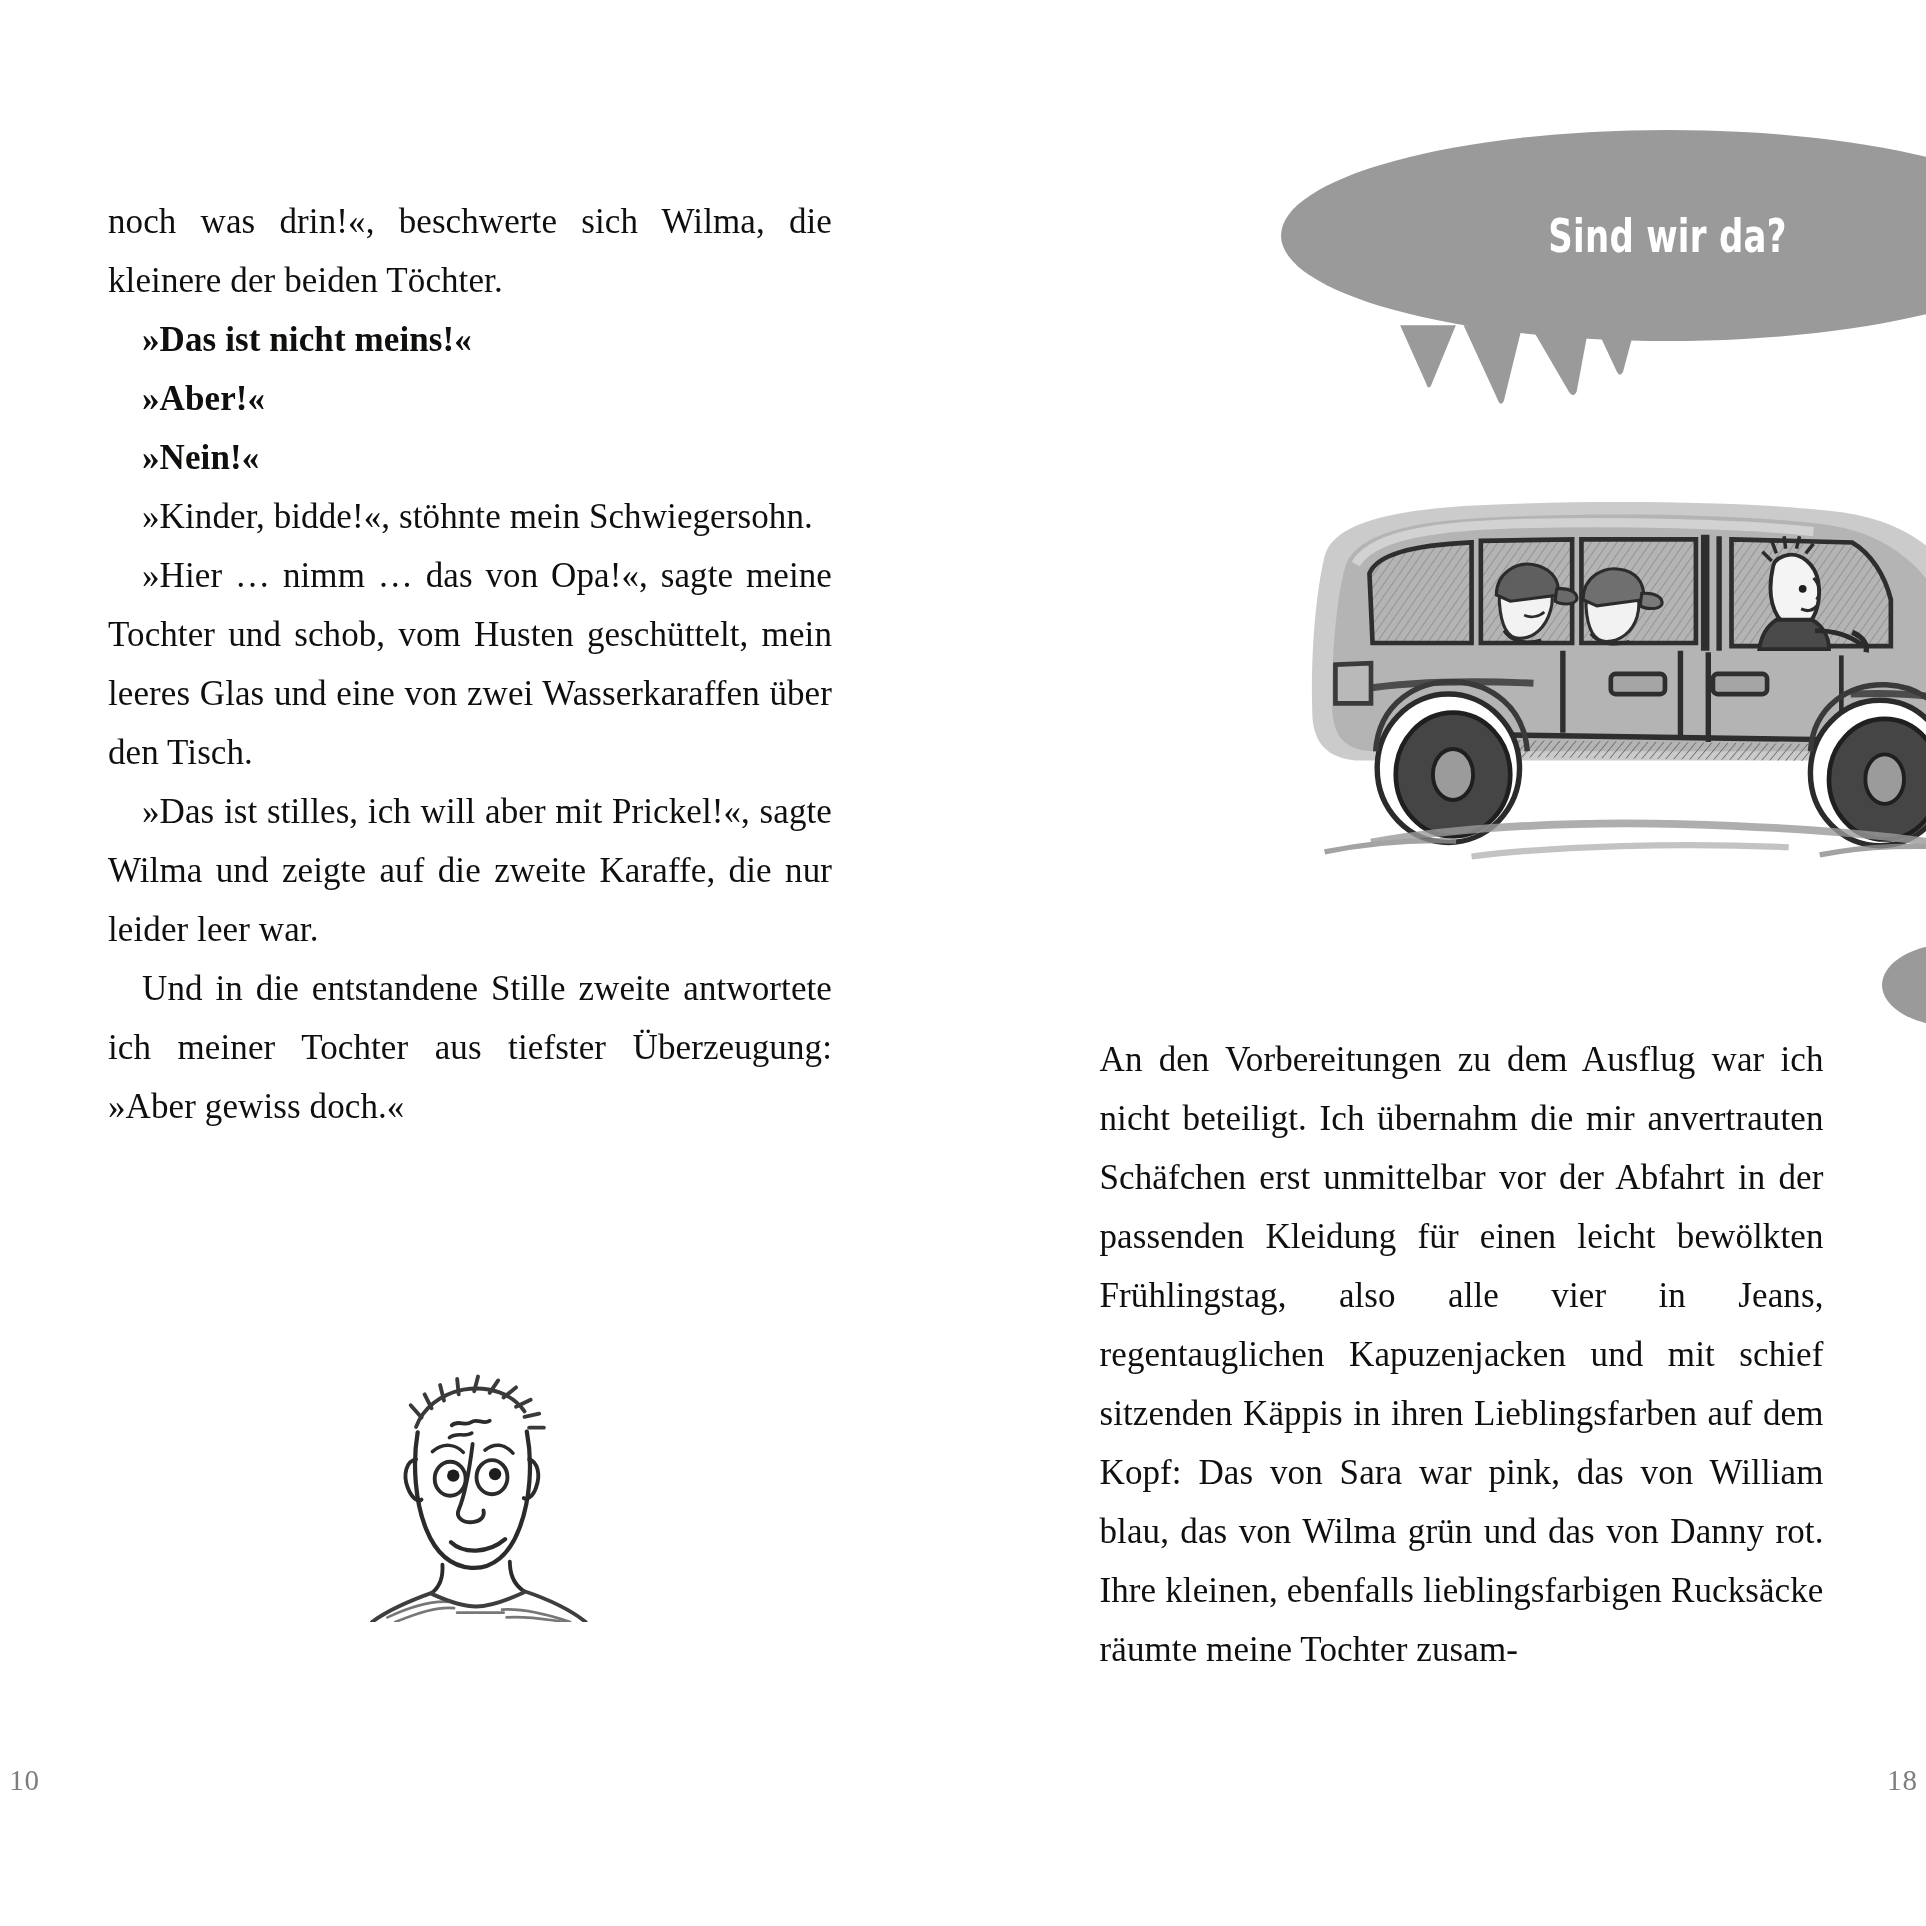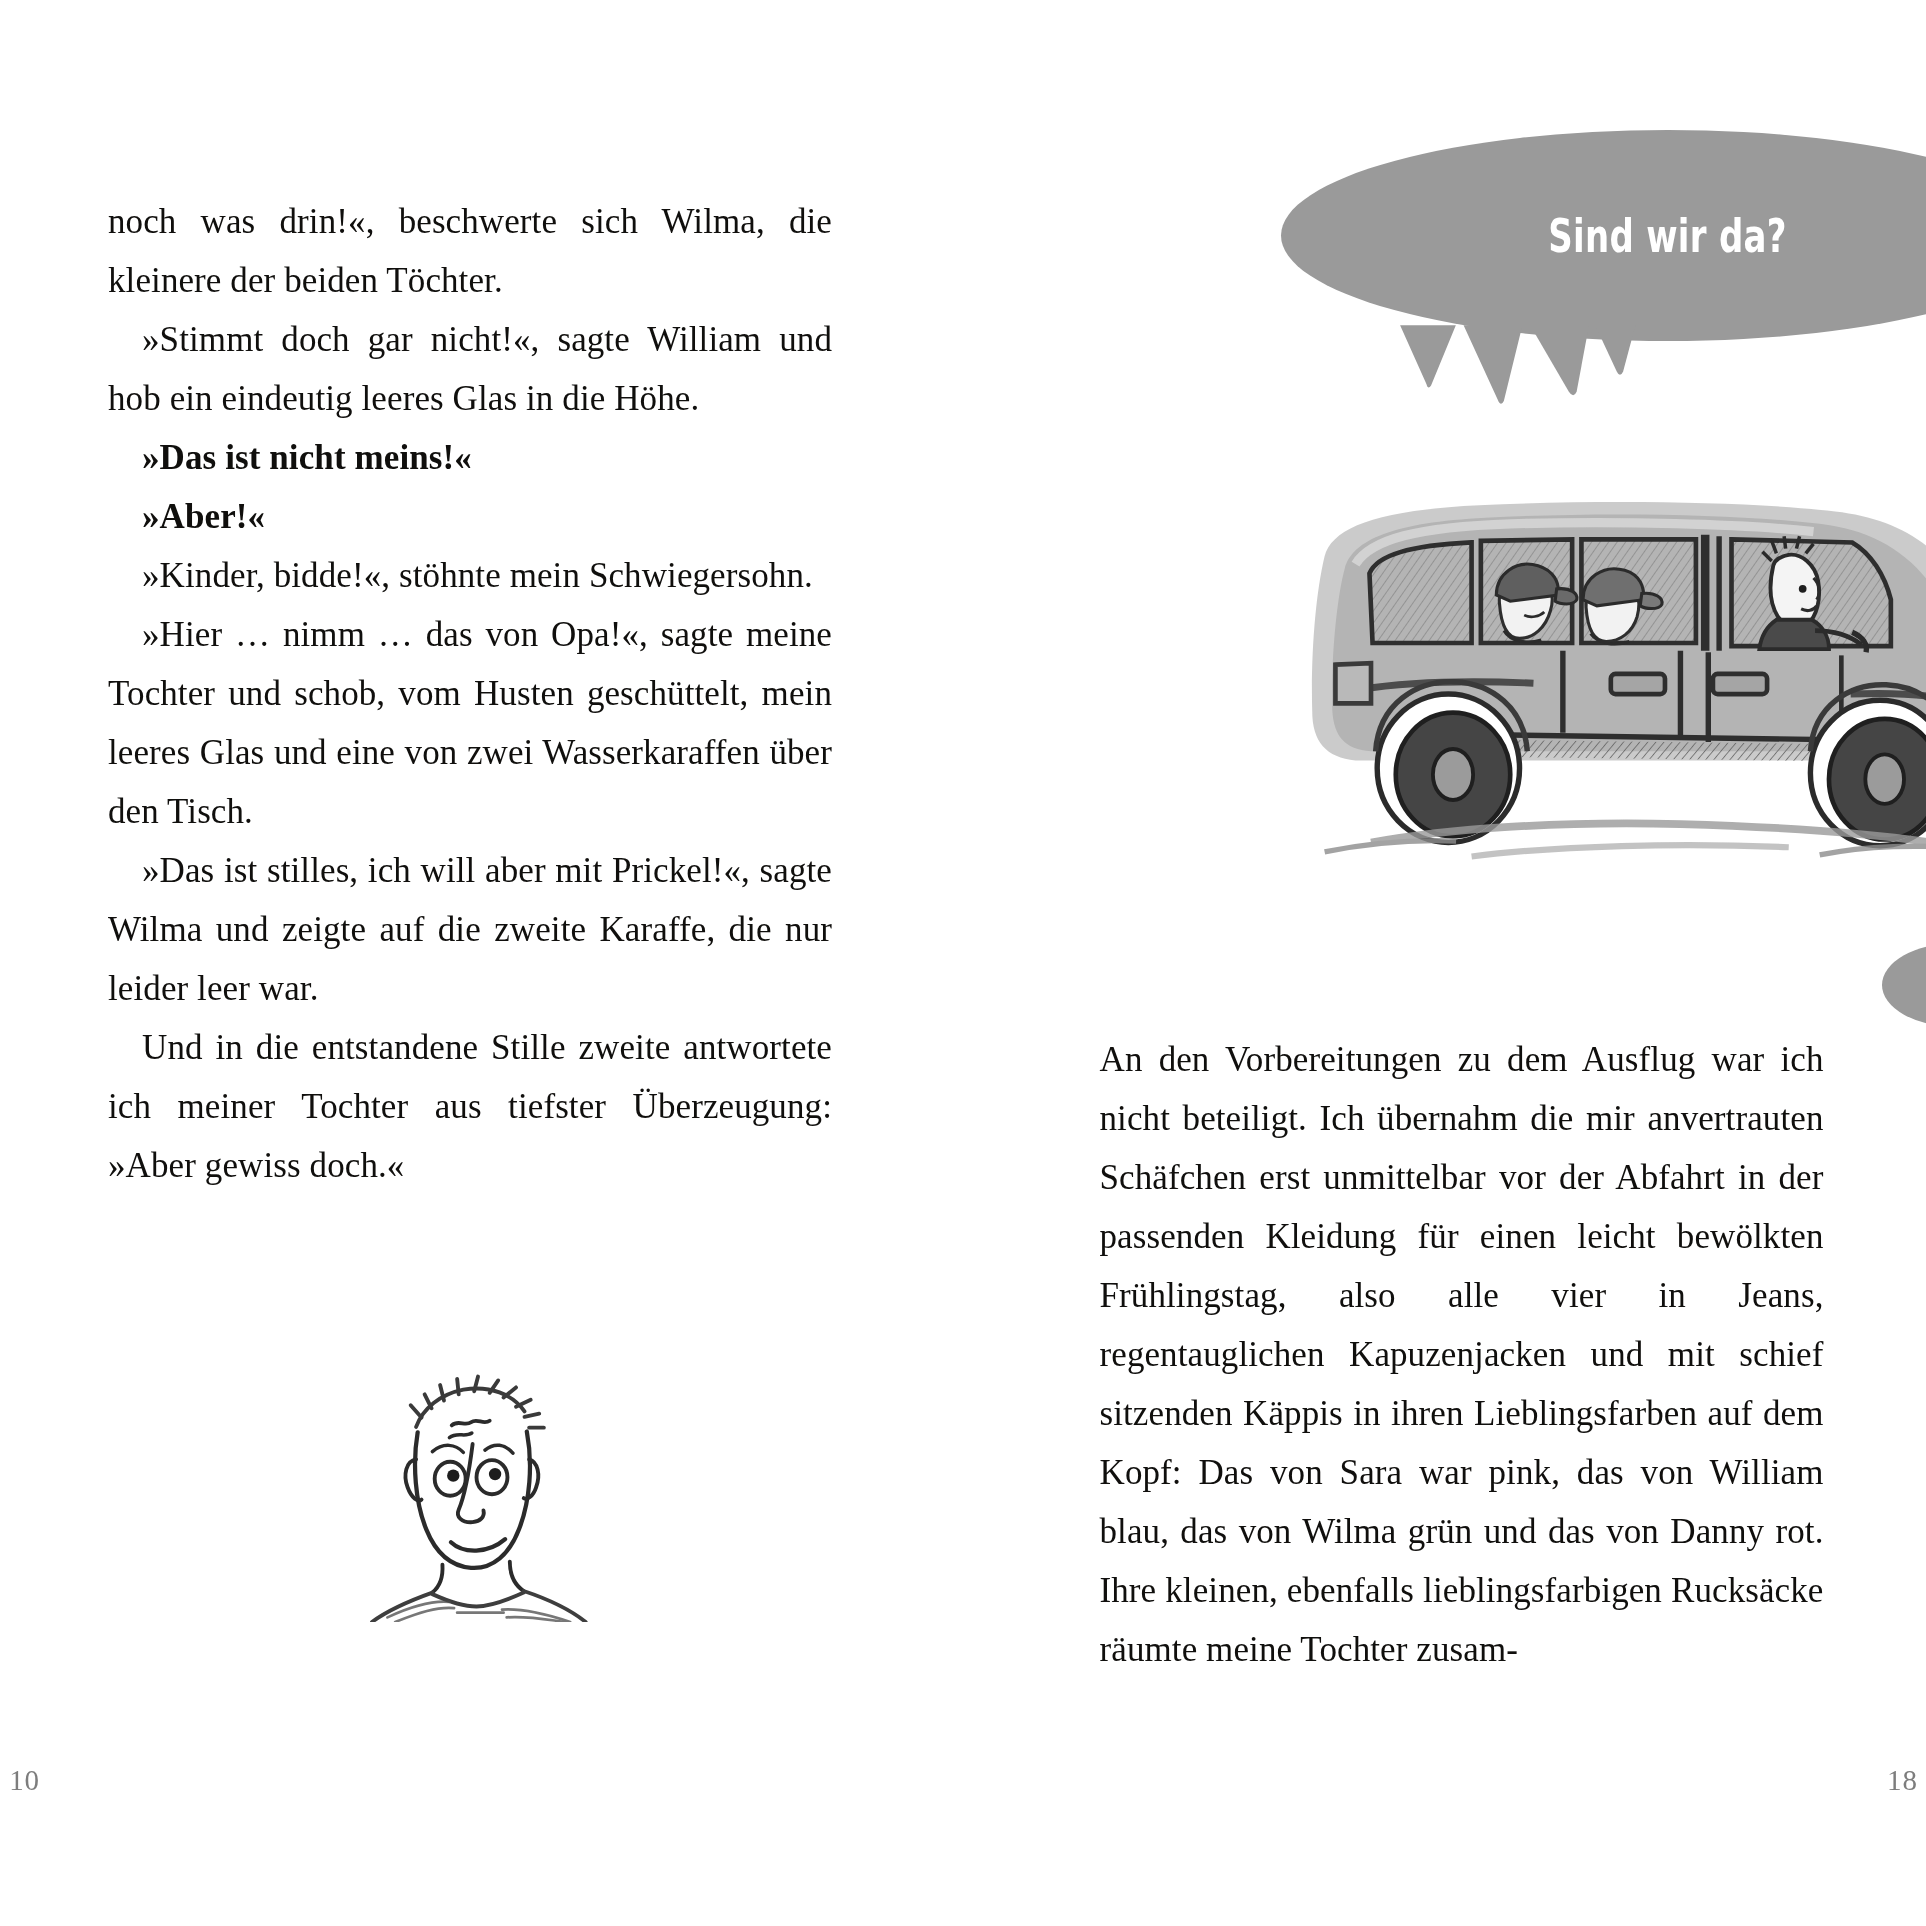--- a/index.html
+++ b/index.html
@@ -133,23 +133,23 @@
 </style>
 </head>
 <body>
 
 <div class="spread">
 
   <div class="page page-left">
 
     <div class="text-column">
       <p class="para">noch was drin!«, beschwerte sich Wilma, die kleinere der beiden Töchter.</p>
-      <p class="para indent">»Stimmt doch gar nicht!«, sagte William und hob ein eindeutig leeres Glas in die Höhe.</p>
       <p class="para indent short">»Das ist nicht meins!«</p>
       <p class="para indent short">»Aber!«</p>
+      <p class="para indent short">»Nein!«</p>
       <p class="para indent">»Kinder, bidde!«, stöhnte mein Schwiegersohn.</p>
       <p class="para indent">»Hier … nimm … das von Opa!«, sagte meine Tochter und schob, vom Husten geschüttelt, mein leeres Glas und eine von zwei Wasserkaraffen über den Tisch.</p>
       <p class="para indent">»Das ist stilles, ich will aber mit Prickel!«, sagte Wilma und zeigte auf die zweite Karaffe, die nur leider leer war.</p>
       <p class="para indent">Und in die entstandene Stille zweite antwortete ich meiner Tochter aus tiefster Überzeugung: »Aber gewiss doch.«</p>
     </div>
 
     <div class="illo-face">
       <svg viewBox="0 0 350 350" xmlns="http://www.w3.org/2000/svg">
         <g fill="none" stroke="#2b2b2b" stroke-linecap="round" stroke-linejoin="round">
 

